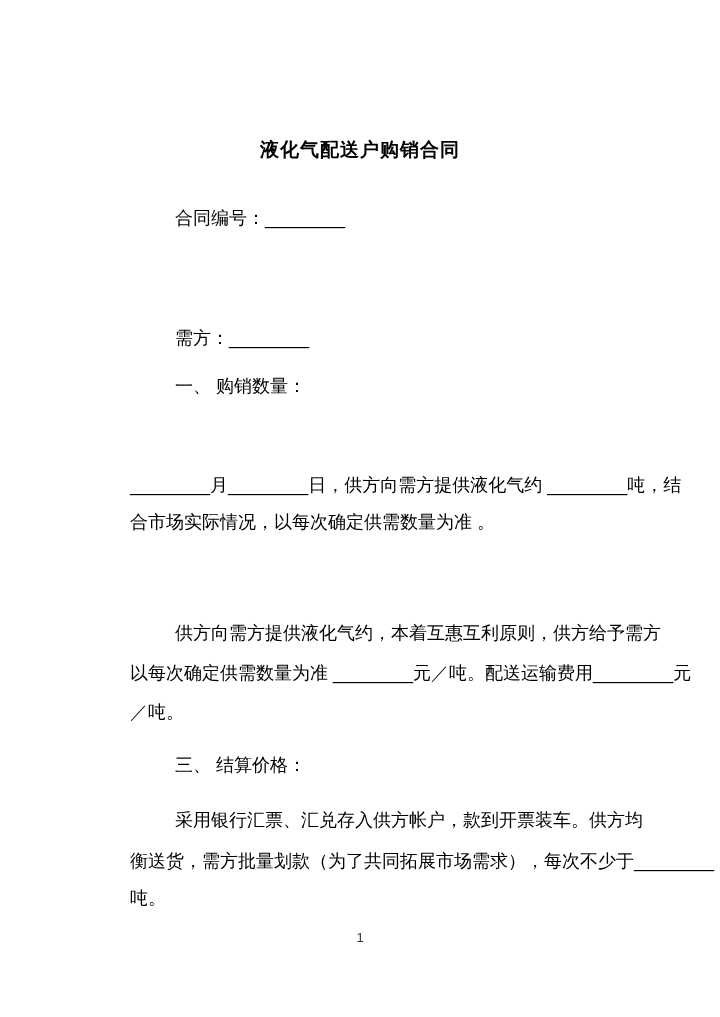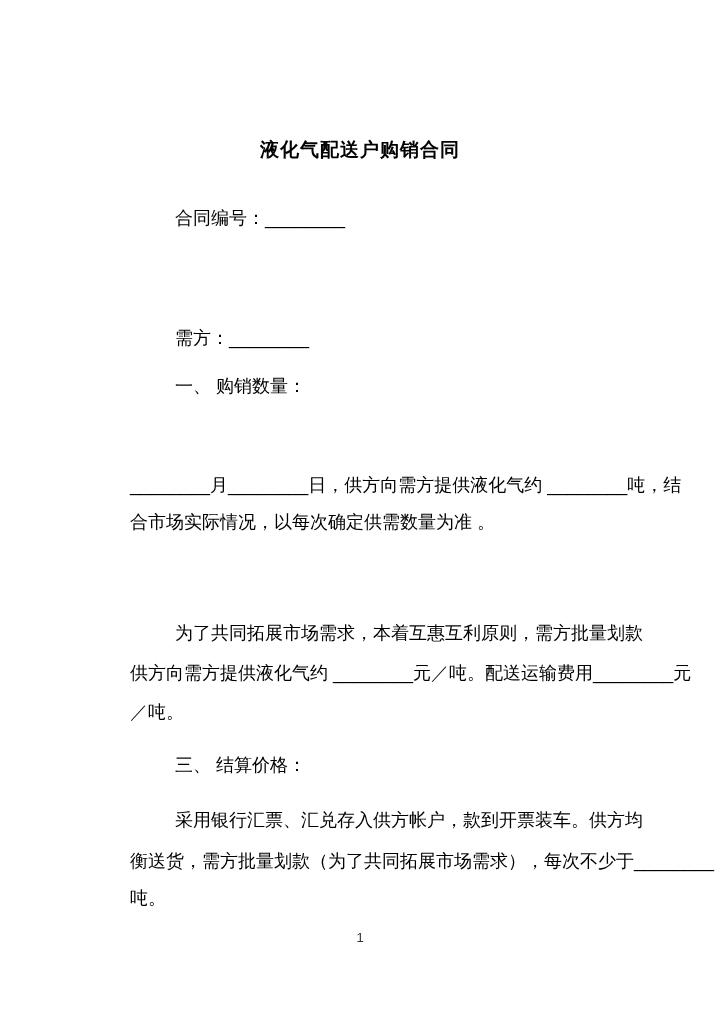--- a/index.html
+++ b/index.html
@@ -53,22 +53,22 @@
 
   <div class="line indent" style="top:205px"><span>合同编号：</span><span>________</span></div>
 
 
   <div class="line indent" style="top:373px">一、 购销数量：</div>
 
   <div class="line indent" style="top:325px"><span>需方：</span><span>________</span></div>
   <div class="line cont" style="top:472px">________月________日，供方向需方提供液化气约 ________吨，结</div>
   <div class="line cont" style="top:509px">合市场实际情况，以每次确定供需数量为准 。</div>
 
-  <div class="line indent" style="top:620px">为了共同拓展市场需求，本着互惠互利原则，需方批量划款</div>
-  <div class="line cont" style="top:660px">供方向需方提供液化气约 ________元／吨。配送运输费用________元</div>
+  <div class="line indent" style="top:620px">供方向需方提供液化气约，本着互惠互利原则，供方给予需方</div>
+  <div class="line cont" style="top:660px">以每次确定供需数量为准 ________元／吨。配送运输费用________元</div>
   <div class="line cont" style="top:699px">／吨。</div>
 
   <div class="line indent" style="top:752px">三、 结算价格：</div>
   <div class="line indent" style="top:807px">采用银行汇票、汇兑存入供方帐户，款到开票装车。供方均</div>
   <div class="line cont" style="top:848px">衡送货，需方批量划款（为了共同拓展市场需求），每次不少于________</div>
   <div class="line cont" style="top:885px">吨。</div>
 
   <div class="pagenum">1</div>
 
 </div>

